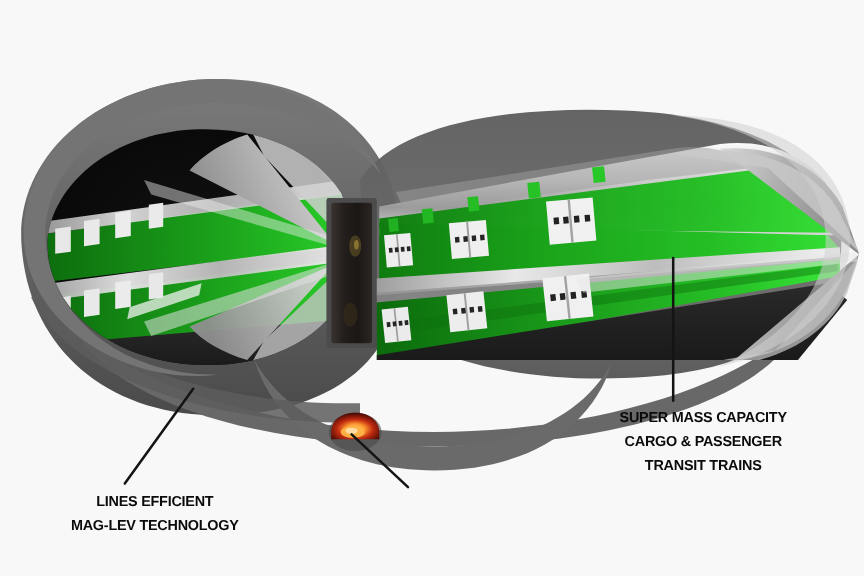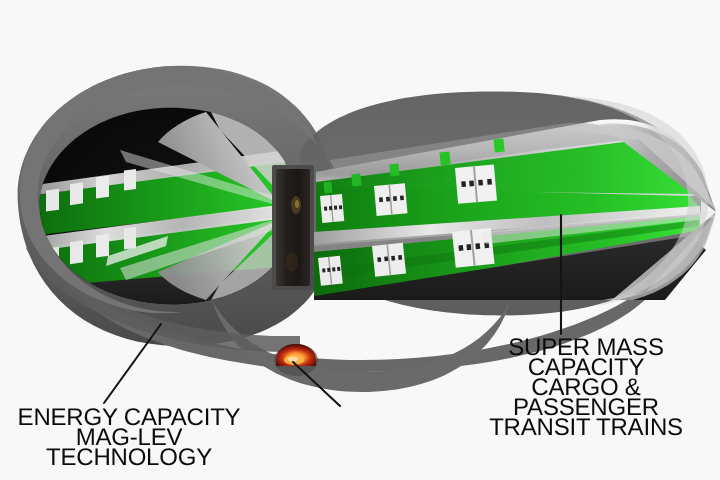--- a/index.html
+++ b/index.html
@@ -7,22 +7,22 @@
     width:720px;height:480px;overflow:hidden;
     background:#f8f8f8;
     font-family:"Liberation Sans","DejaVu Sans",sans-serif;
     position:relative;
   }
   #stage{position:absolute;inset:0;width:720px;height:480px;}
   #art{position:absolute;left:0;top:0;width:720px;height:480px;}
   .label{
     position:absolute;
     color:#0b0b0b;
-    font-weight:normal;
-    font-size:24px;
+    font-weight:bold;
+    font-size:12px;
     line-height:20px;
     letter-spacing:-0.2px;
     text-align:center;
     white-space:pre-line;
     text-rendering:geometricPrecision;
     -webkit-font-smoothing:antialiased;
   }
   #label-maglev{left:4px;top:408px;width:250px;}
   #label-power{left:262px;top:414px;width:234px;}
   #label-capacity{left:460px;top:338px;width:252px;}
@@ -286,21 +286,21 @@
       <ellipse cx="293" cy="359" rx="5" ry="2.6" fill="#ffe0b0" opacity="0.9"></ellipse>
     </g>
 
     <g stroke="#141414" stroke-width="2.1" fill="none" stroke-linecap="round">
       <line x1="161" y1="324" x2="104" y2="403"></line>
       <line x1="293" y1="362" x2="340" y2="406"></line>
       <line x1="561" y1="215" x2="561" y2="334"></line>
     </g>
   </svg>
 
-  <div class="label" id="label-maglev">ENERGY CAPACITY
+  <div class="label" id="label-maglev">LINES EFFICIENT
 MAG-LEV TECHNOLOGY</div>
 
 
   <div class="label" id="label-capacity">SUPER MASS CAPACITY
 CARGO &amp; PASSENGER
 TRANSIT TRAINS</div>
 
 </div>
 
 </body></html>

